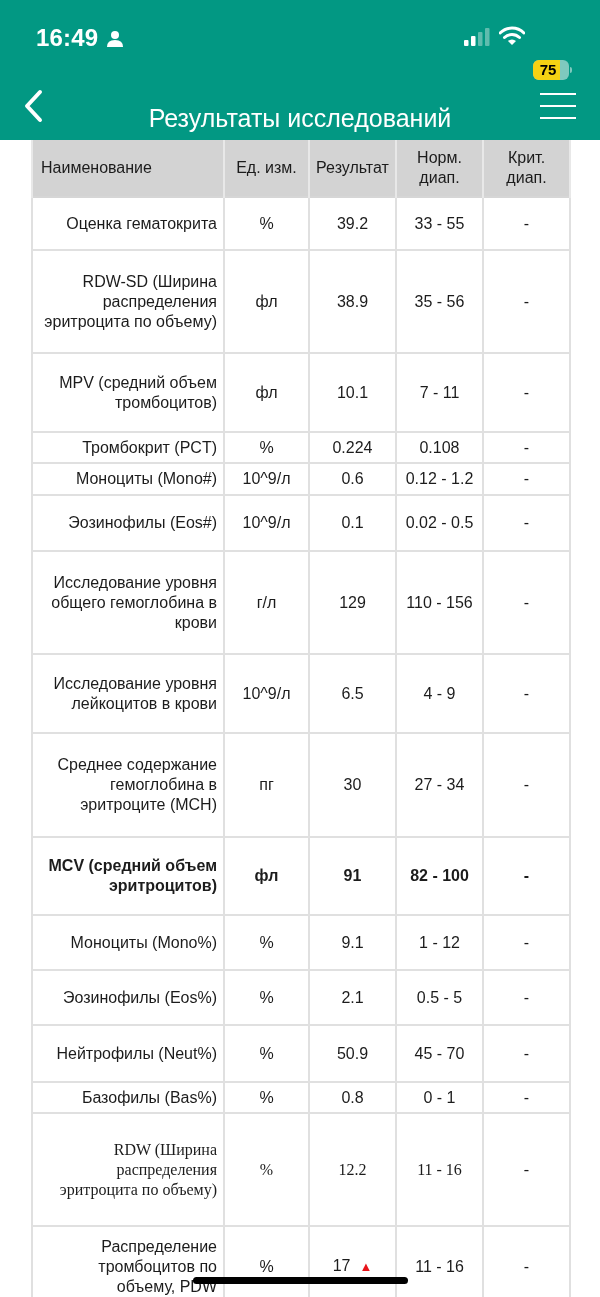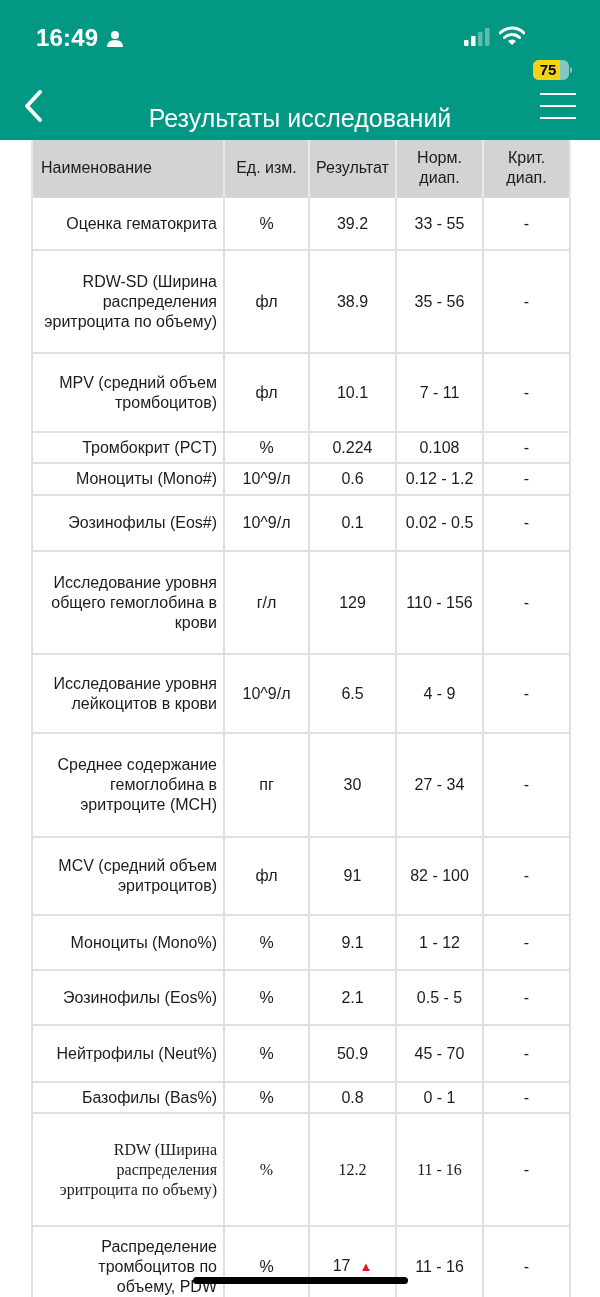--- a/index.html
+++ b/index.html
@@ -153,21 +153,21 @@
           <td><span>4 - 9</span></td>
           <td><span>-</span></td>
         </tr>
         <tr style="height: 104px;">
           <td class="name"><span>Среднее содержание гемоглобина в эритроците (MCH)</span></td>
           <td><span>пг</span></td>
           <td><span>30</span></td>
           <td><span>27 - 34</span></td>
           <td><span>-</span></td>
         </tr>
-        <tr style="height: 78px;">
+        <tr style="height: 78px; font-weight: bold;">
           <td class="name"><span>MCV (средний объем эритроцитов)</span></td>
           <td><span>фл</span></td>
           <td><span>91</span></td>
           <td><span>82 - 100</span></td>
           <td><span>-</span></td>
         </tr>
         <tr style="height: 55px;">
           <td class="name"><span>Моноциты (Mono%)</span></td>
           <td><span>%</span></td>
           <td><span>9.1</span></td>

